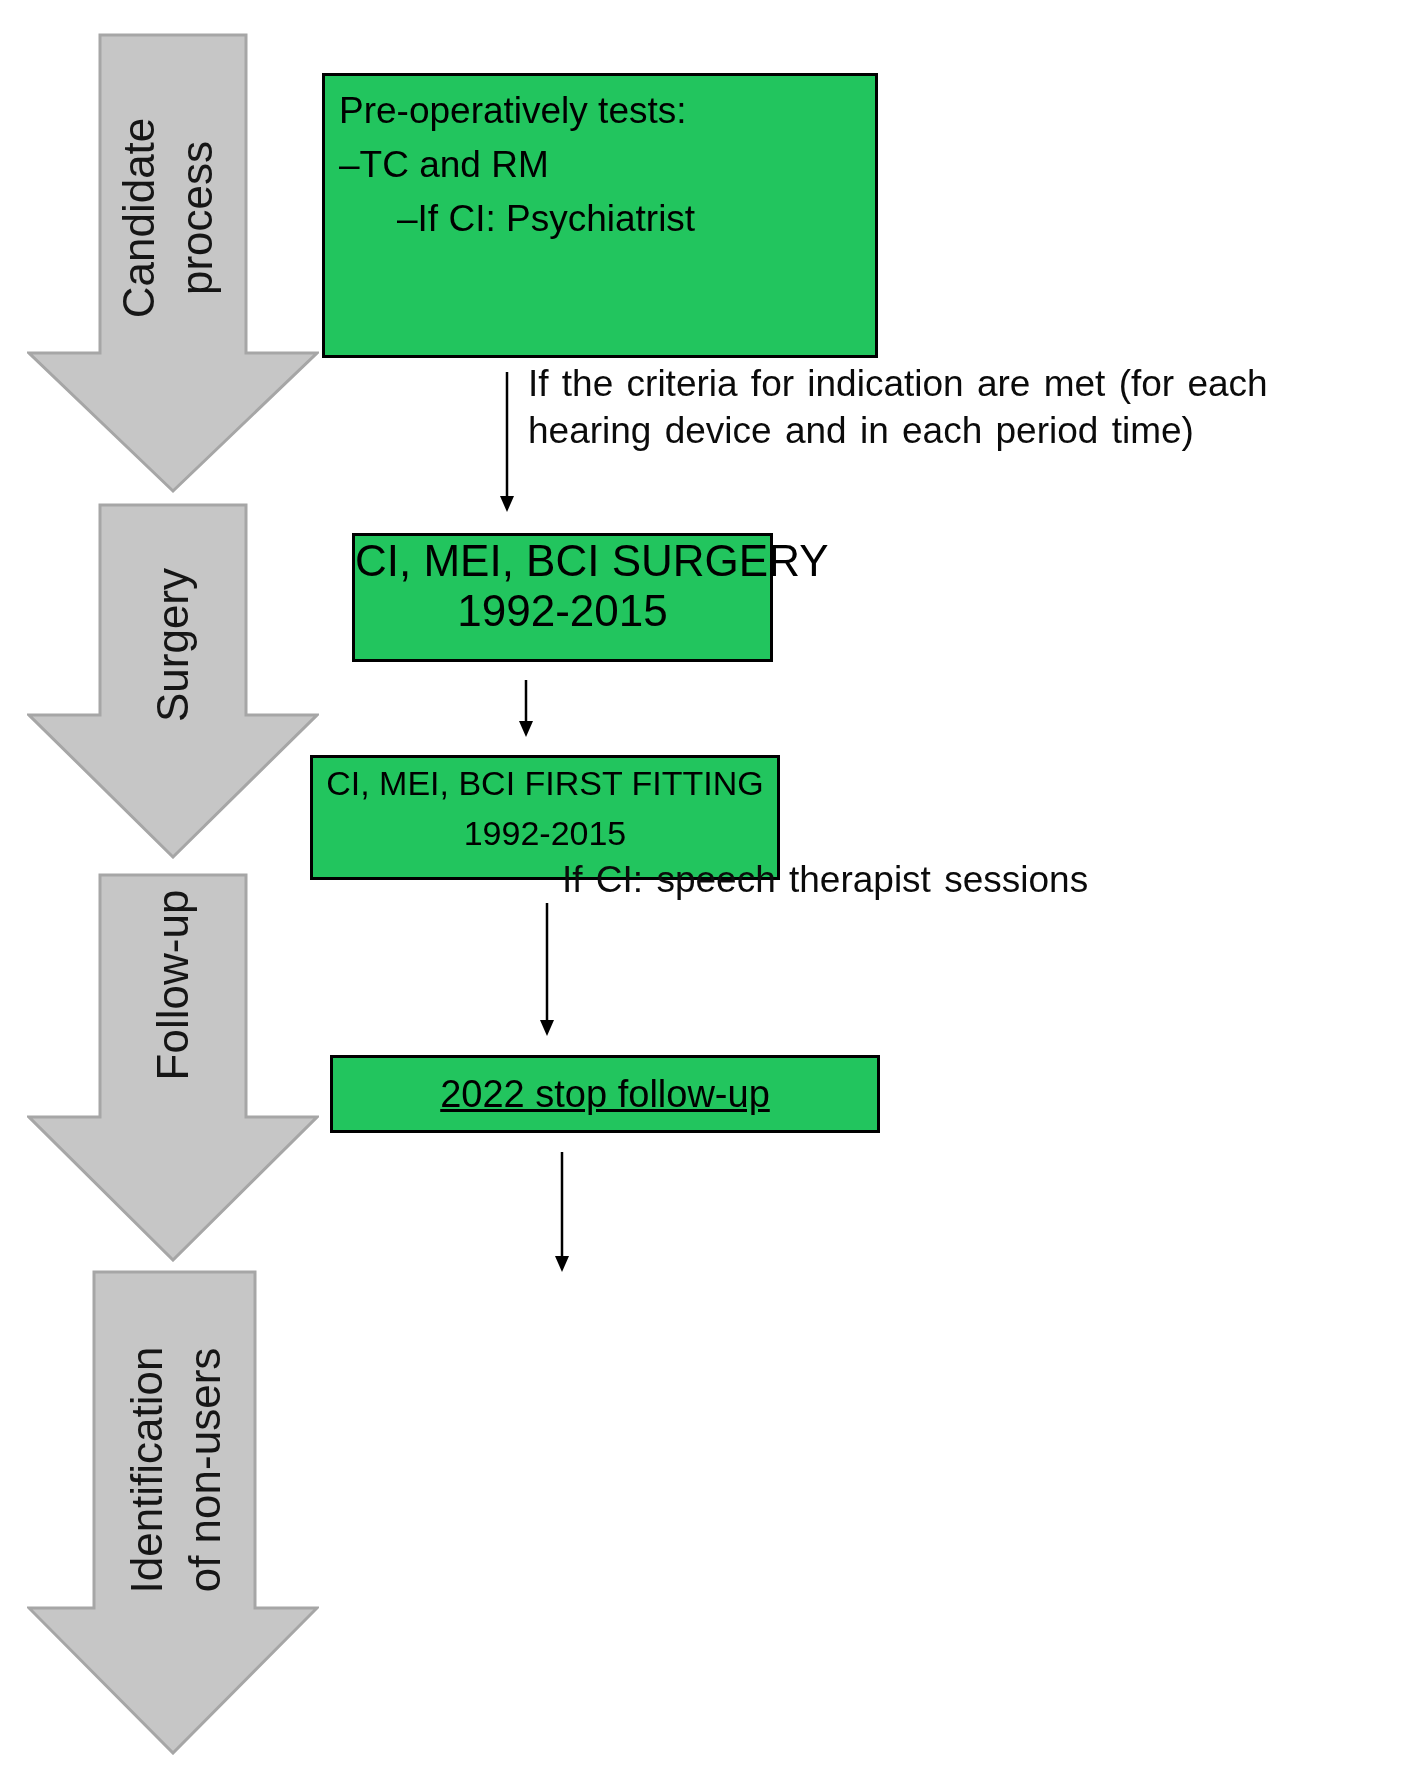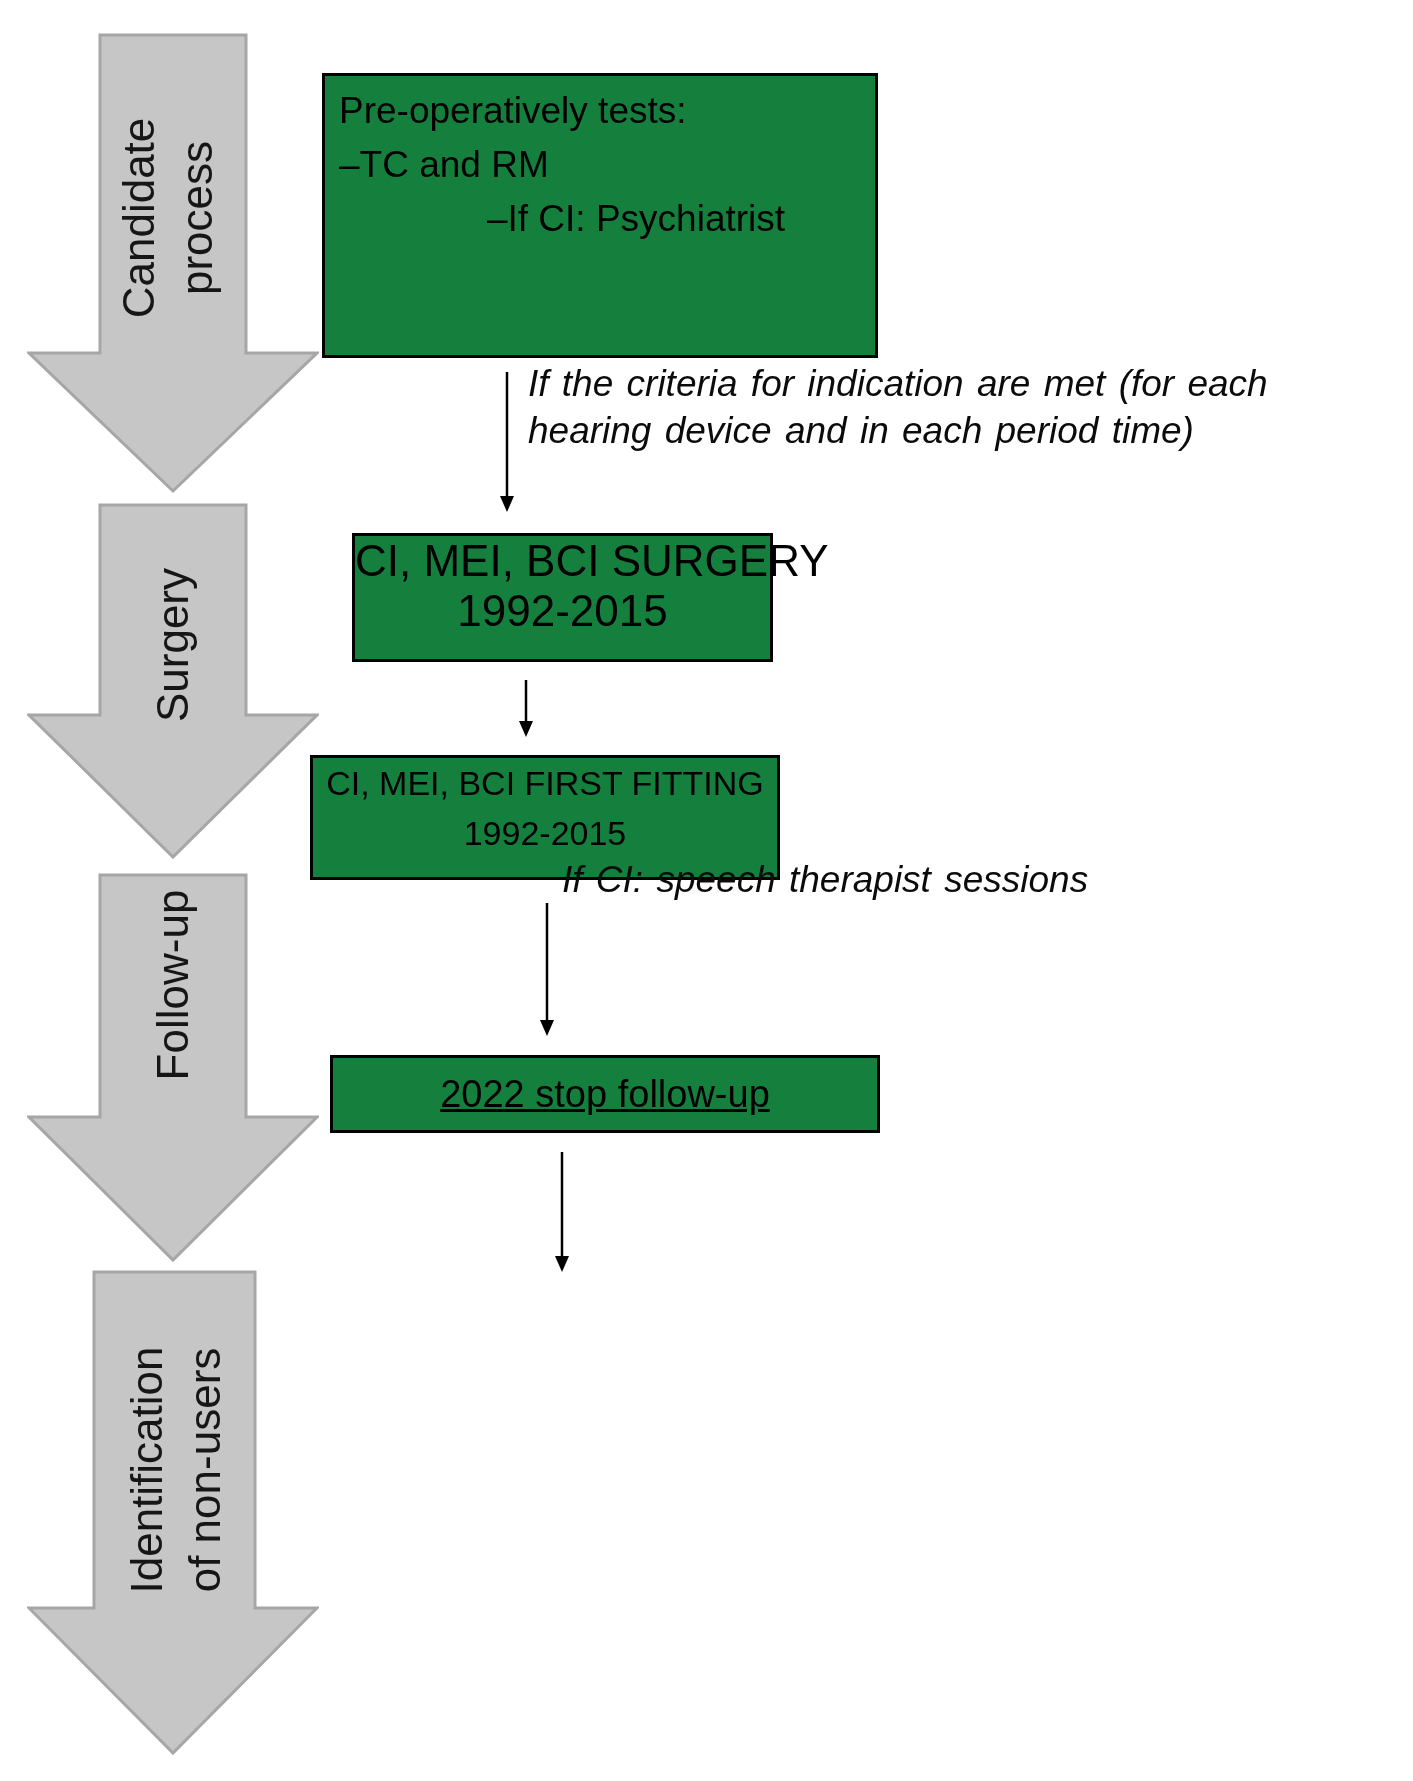--- a/index.html
+++ b/index.html
@@ -9,36 +9,36 @@
   }
   .abs{position:absolute;}
   
   .stage-arrow polygon{fill:var(--arrow_fill,#c6c6c6);stroke:var(--arrow_stroke,#a6a6a6);stroke-width:3;}
   .stage-label{
     position:absolute;transform:translate(-50%,-50%) rotate(-90deg);
     font-size:44px;line-height:58px;text-align:center;white-space:nowrap;color:#161616;
   }
   
   .box{
-    position:absolute;background:#15803d;border:3px solid var(--box_border,#000);
+    position:absolute;background:#22c55e;border:3px solid var(--box_border,#000);
     box-sizing:border-box;
   }
   .box .bl{white-space:nowrap;}
   #box-preop{font-size:37px;line-height:54px;padding:8px 0 0 14px;text-align:left;}
-  #box-preop .indent{margin-left:58px;text-align:center;}
+  #box-preop .indent{margin-left:58px;}
   #box-surgery{font-size:44px;line-height:50px;text-align:center;}
   #box-fitting{font-size:34px;line-height:50px;text-align:center;}
   #box-stop{font-size:38px;display:flex;align-items:center;justify-content:center;text-align:center;text-decoration:underline;}
   #box-means{font-size:36px;line-height:55px;padding-top:6px;text-align:center;}
   
   .connector line{stroke:var(--connector,#000);stroke-width:2.5;}
   .connector polygon{fill:var(--connector,#000);}
   
   .note{
-    position:absolute;font-style:italic;font-size:37px;line-height:47px;
+    position:absolute;font-size:37px;line-height:47px;
     word-spacing:3px;white-space:nowrap;color:#0b0b0b;
   }
 </style>
 </head>
 <body>
 
 <div id="canvas">
 
   <svg class="abs stage-arrow" style="left:27px;top:33px;" width="292" height="461" viewBox="0 0 292 461">
     <polygon points="73,2 219,2 219,320 290,320 146,458 2,320 73,320"></polygon>

